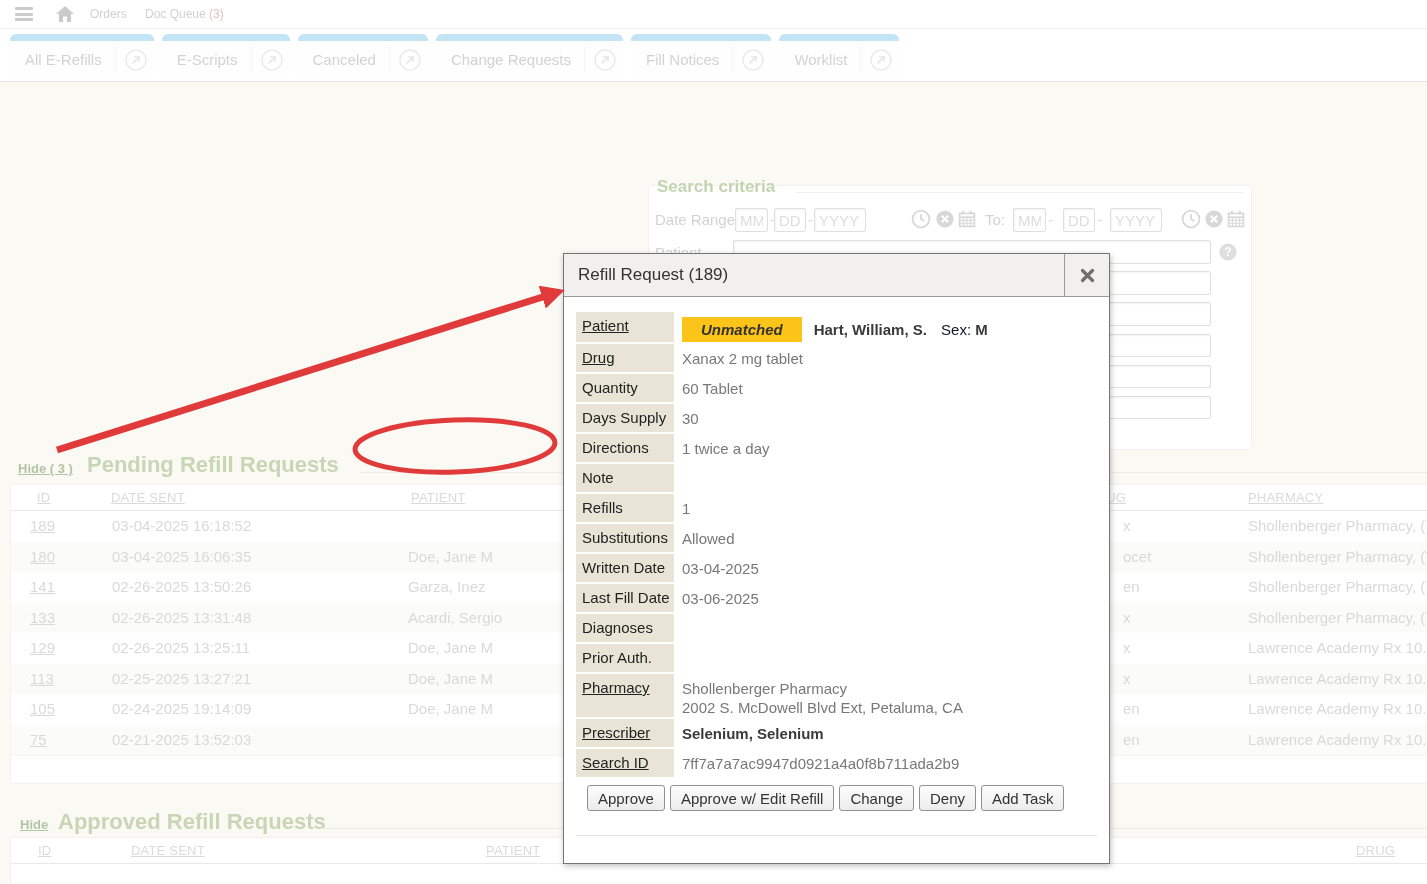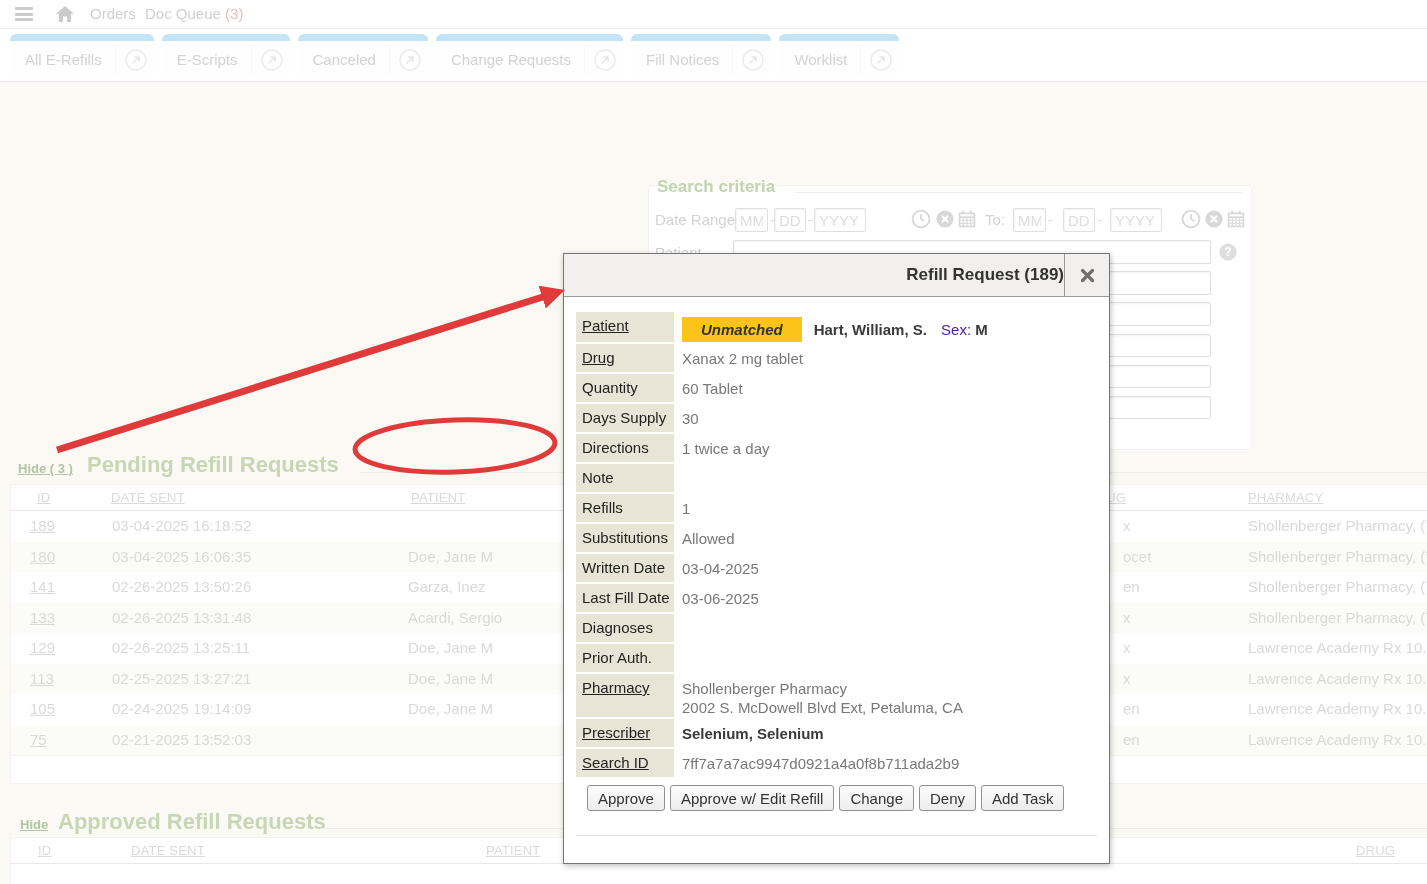--- a/index.html
+++ b/index.html
@@ -4,21 +4,21 @@
 <style>
   html,body{margin:0;padding:0;}
   body{width:1427px;height:884px;overflow:hidden;font-family:"Liberation Sans",sans-serif;background:#fff;}
   .page{position:relative;width:1427px;height:884px;overflow:hidden;background:#fff;}
 
   
   .topbar{position:absolute;top:0;left:0;right:0;height:28px;background:#fff;border-bottom:1px solid #d6d6d6;z-index:1;}
   .hamburger{position:absolute;left:15px;top:7px;width:18px;height:14px;display:flex;flex-direction:column;justify-content:space-between;cursor:pointer;}
   .hamburger i{height:3px;background:#8d8d8d;border-radius:1px;}
   .home{position:absolute;left:55px;top:5px;width:20px;height:18px;cursor:pointer;}
-  .nav-item{position:absolute;top:0;line-height:28px;font-size:15px;color:#959595;cursor:pointer;}
+  .nav-item{position:absolute;top:0;line-height:28px;font-size:12px;color:#959595;cursor:pointer;}
   .nav-orders{left:90px;}
   .nav-docqueue{left:145px;}
   .dq-count{color:#d06a6a;}
 
   
   .tabbar{position:absolute;top:29px;left:0;right:0;height:52px;background:#fff;border-bottom:1px solid #c9c9c9;z-index:1;}
   .tabs{position:absolute;left:10px;top:5px;display:flex;gap:8px;}
   .tab{height:44px;border-radius:6px 6px 0 0;background:#fdfdfd;display:flex;flex-direction:column;cursor:pointer;box-shadow:0 0 1px rgba(0,0,0,0.06);}
   .tab-strip{height:7px;background:#79c3e8;border-radius:6px 6px 0 0;}
   .tab-inner{flex:1;display:flex;align-items:center;padding:0 7px 0 15px;}
@@ -58,29 +58,29 @@
   .c-pharmacy{left:1237px;}
   .tbl-foot{height:27px;border-top:1px solid #e7e7e1;}
   .empty-row{height:30px;}
 
   
   .overlay{position:absolute;inset:0;background:rgba(255,255,255,0.55);z-index:40;}
 
   
   .modal{position:absolute;left:563px;top:253px;width:547px;height:611px;background:#fff;border:1px solid #757575;box-shadow:1px 2px 6px rgba(0,0,0,0.25);box-sizing:border-box;z-index:50;}
   .modal-header{height:42px;background:#f1f0ee;border-bottom:1px solid #9a9a9a;display:flex;}
-  .modal-title{flex:1;font-size:17px;font-weight:bold;color:#333;line-height:42px;padding-left:14px;text-align:right;}
+  .modal-title{flex:1;font-size:17px;font-weight:normal;color:#333;line-height:42px;padding-left:14px;}
   .modal-close{width:44px;border-left:1px solid #9a9a9a;display:flex;align-items:center;justify-content:center;cursor:pointer;}
   .modal-body{padding:15px 12px 0 12px;}
   .m-row{display:flex;margin-bottom:2px;min-height:28px;}
   .m-label{flex:none;width:88px;background:#e9e5d6;padding:5px 4px 3px 6px;font-size:15px;color:#222;white-space:nowrap;}
   .m-label.link{text-decoration:underline;cursor:pointer;}
   .m-value{padding:5px 0 0 8px;font-size:15px;color:#787878;line-height:19px;}
   .m-bold{font-weight:bold;color:#3a3a3a;}
-  .sex-label{color:#4c1d95;margin-left:10px;}
+  .sex-label{color:#0f172a;margin-left:10px;}
   .badge{display:inline-block;background:#fcc419;color:#333;font-style:italic;font-weight:bold;padding:3px 19px;margin-right:12px;}
   .m-buttons{display:flex;gap:5px;margin:8px 0 0 11px;}
   .m-btn{font-family:"Liberation Sans",sans-serif;font-size:15px;color:#333;background:linear-gradient(#fdfdfd,#ececec);border:1px solid #919191;border-radius:3px;padding:3px 10px;height:26px;cursor:pointer;white-space:nowrap;}
   .m-sep{border-top:1px solid #e2e2e2;margin-top:24px;height:20px;}
 
   
   .annot{position:absolute;inset:0;z-index:60;pointer-events:none;}
 </style>
 </head>
 <body>

